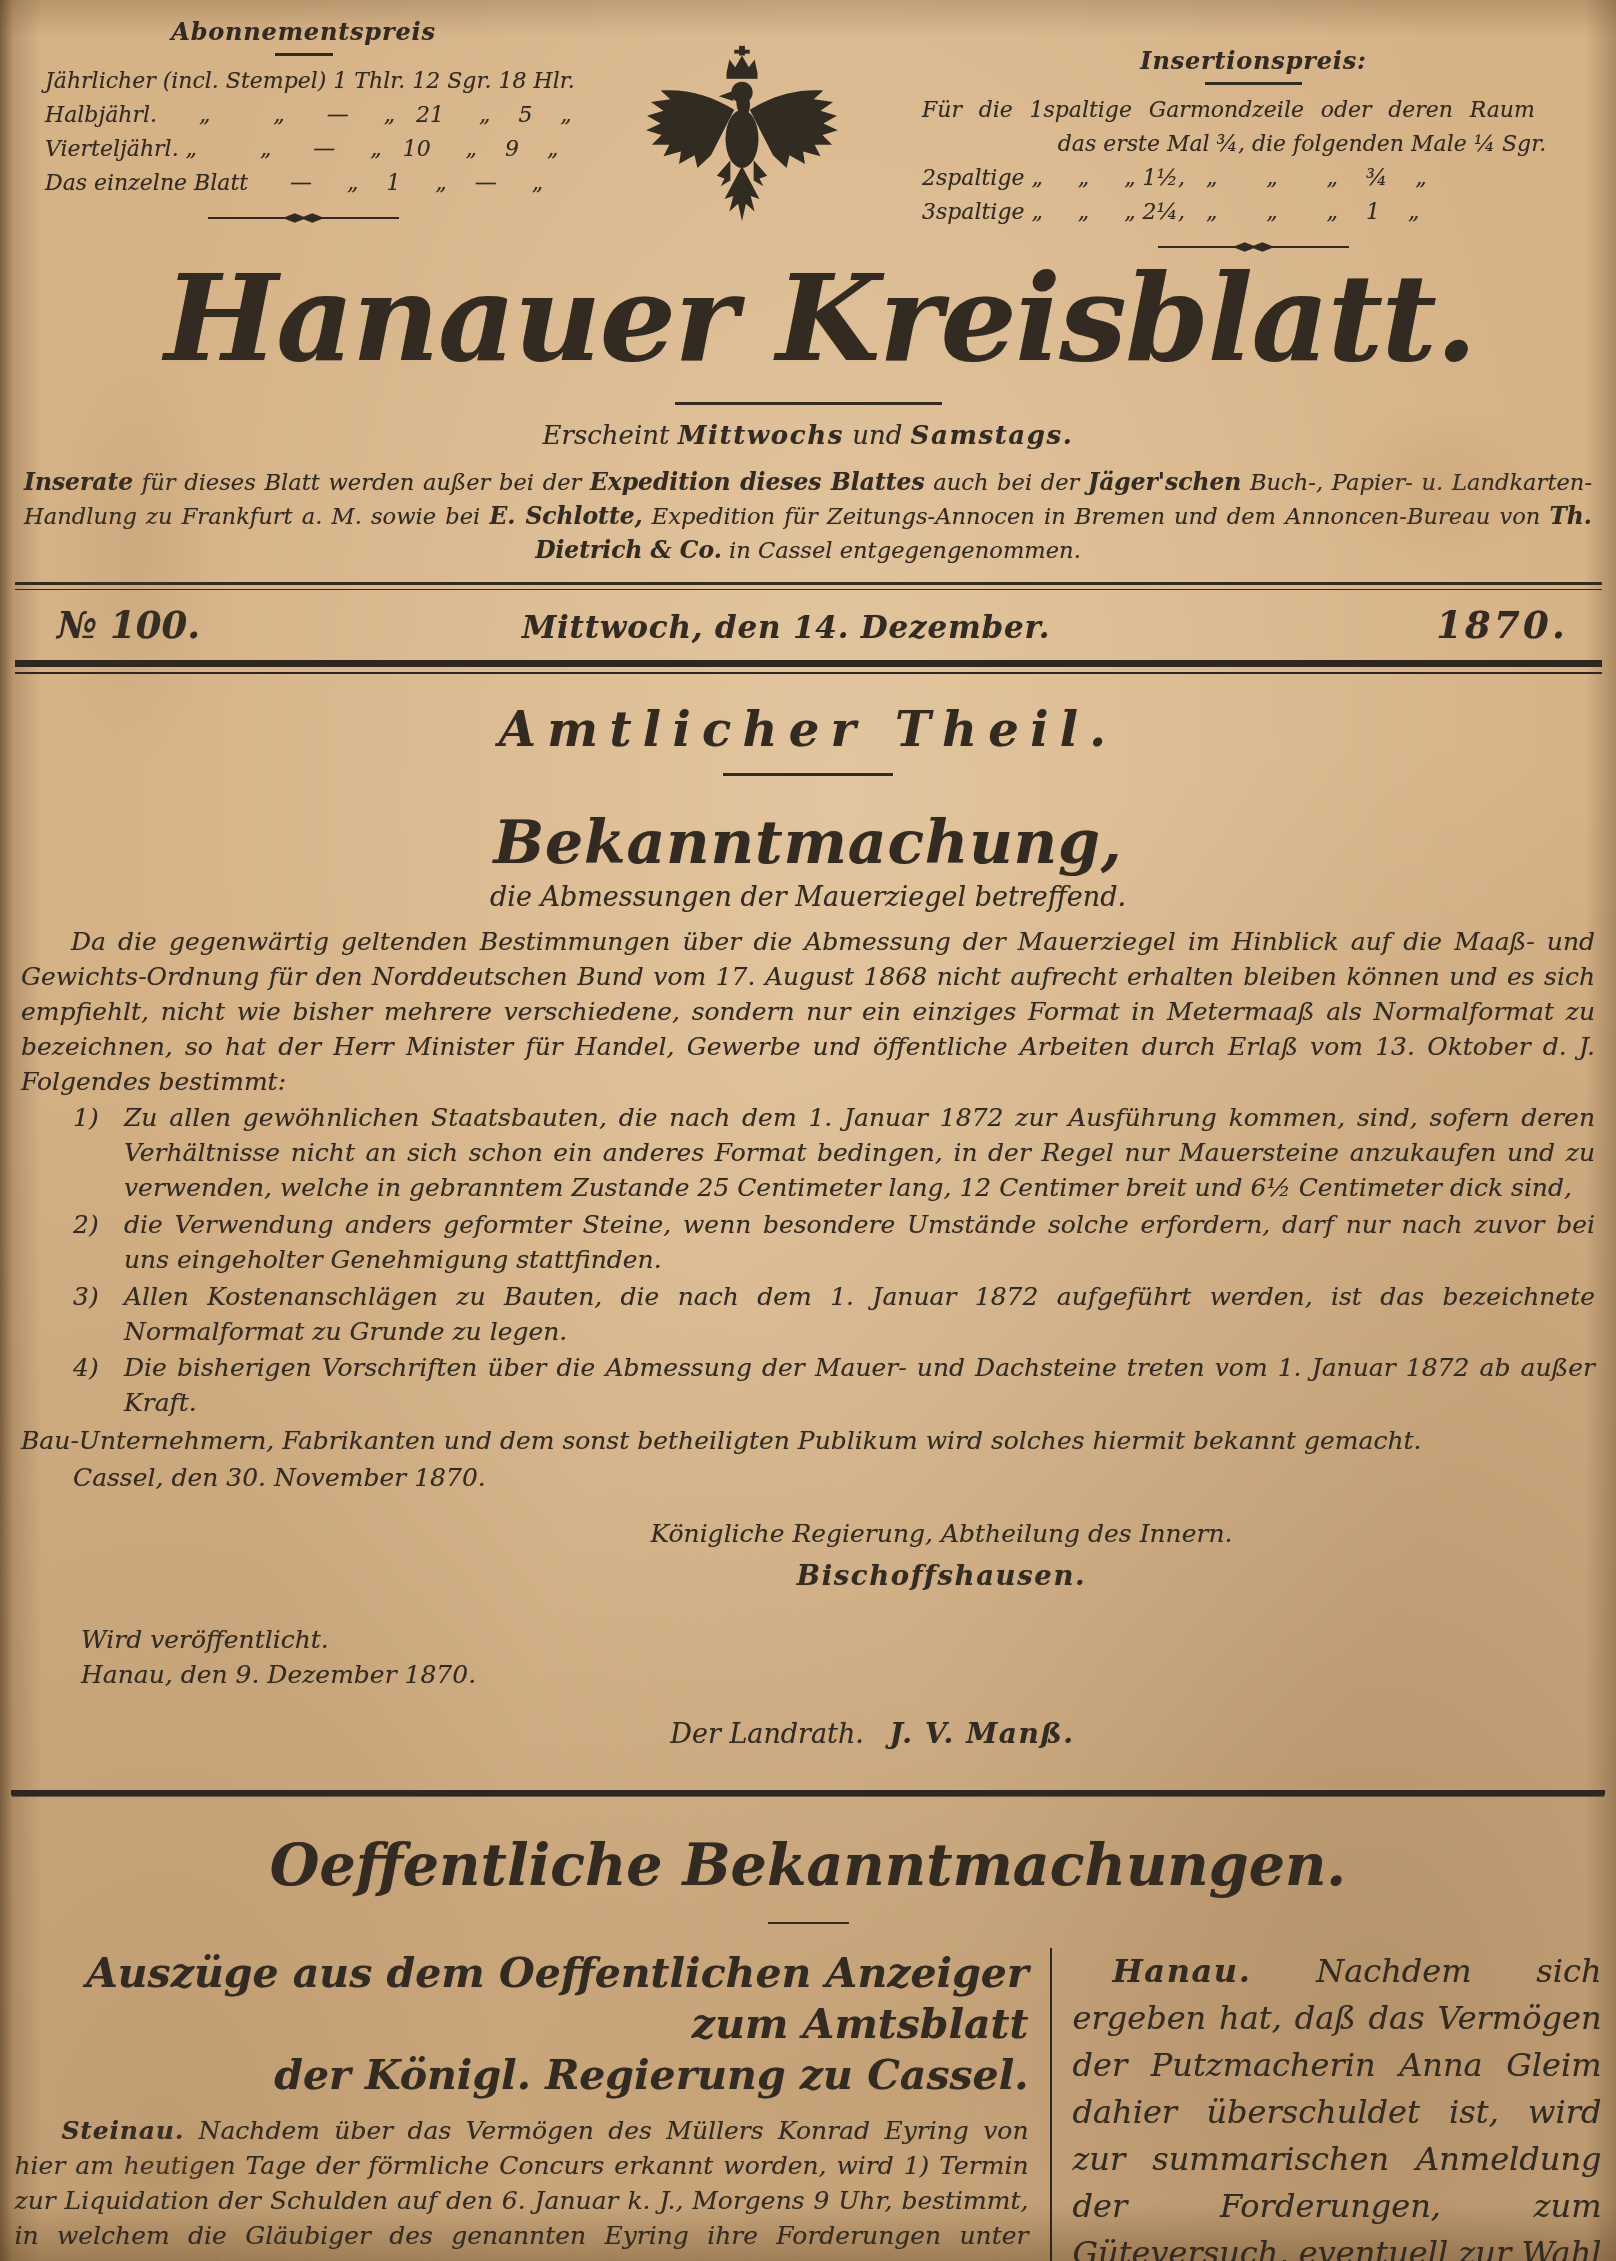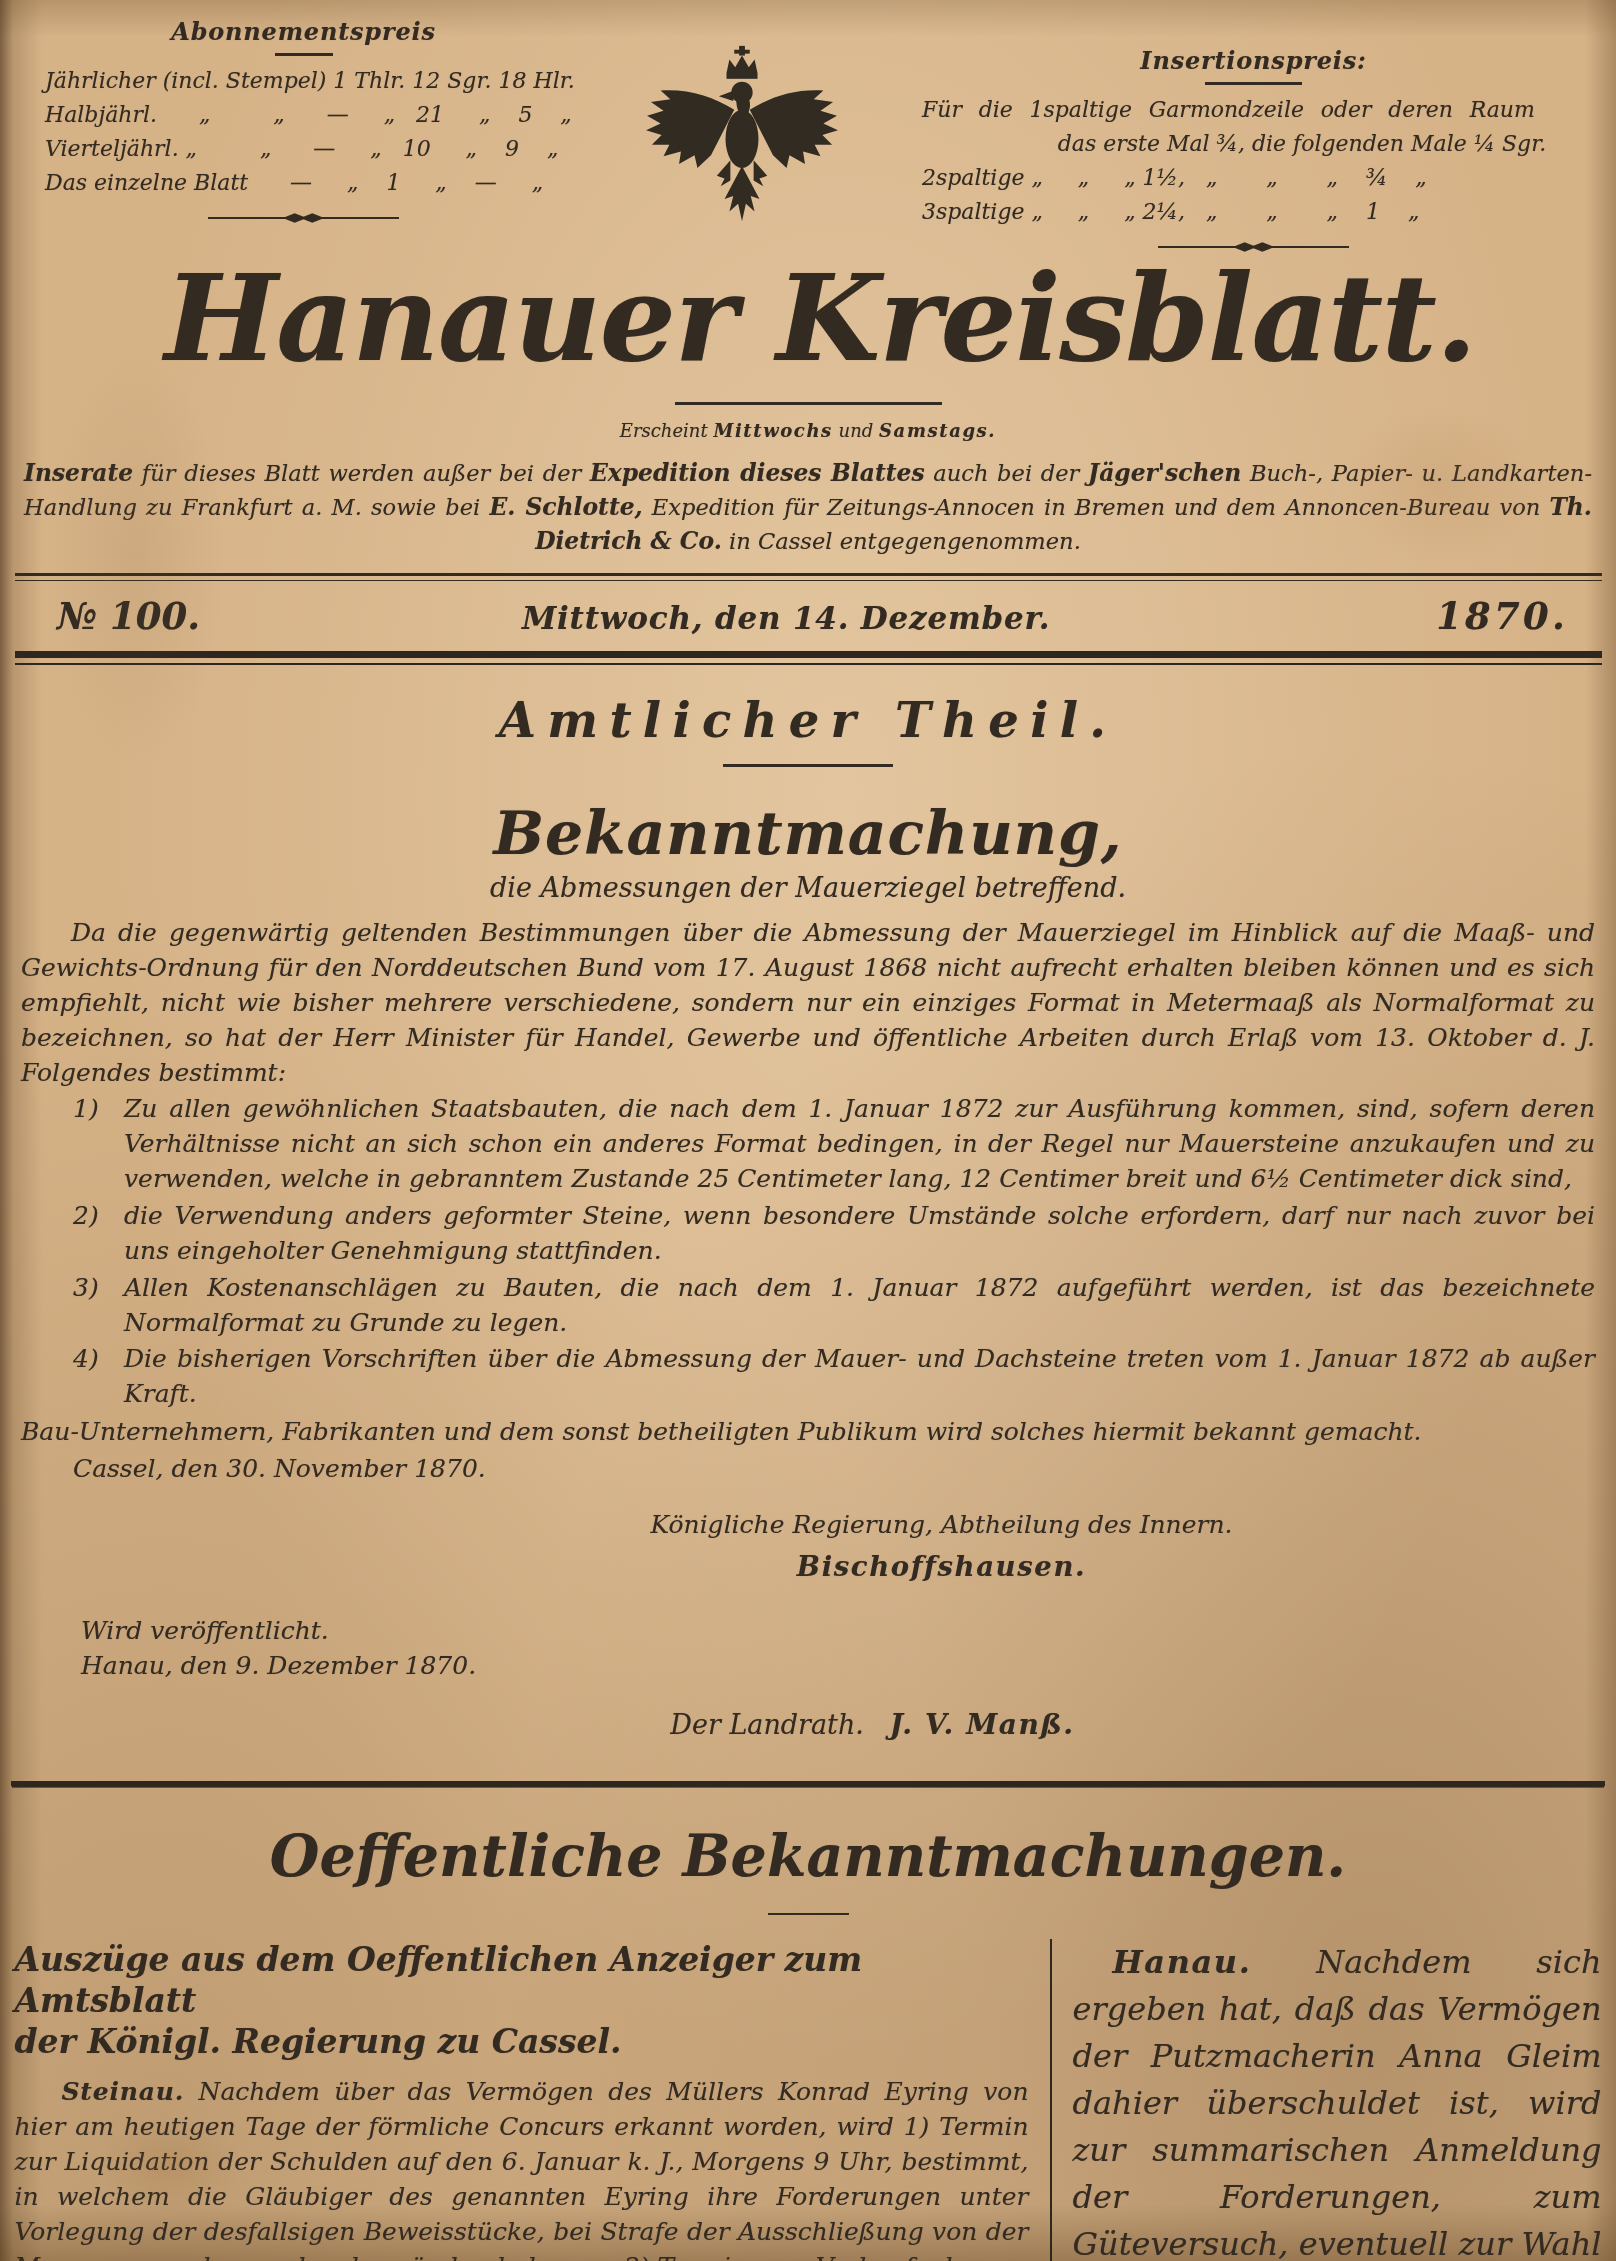--- a/index.html
+++ b/index.html
@@ -42,21 +42,21 @@
   .ornament{display:flex;align-items:center;justify-content:center;margin-top:13px;}
   .ornament .oline{height:2.4px;background:#332b22;width:78px;}
   .ornament .odia{width:24px;height:9.7px;background:#332b22;clip-path:polygon(0 50%,50% 0,100% 50%,50% 100%);margin:0 -3.2px;}
   .mh-center{width:226px;display:flex;justify-content:center;padding-top:0px;}
 
   
   .titleblock{text-align:center;margin-top:-4.8px;}
   .paper-title{font-size:120px;line-height:1.05;font-weight:bold;margin:0;letter-spacing:-1.6px;
     font-family:"DejaVu Serif","Liberation Serif",serif;padding-left:24px;}
   .title-rule{width:267px;height:3.2px;background:#332b22;margin:21px auto 14.5px auto;}
-  .erscheint{font-size:18px;}
+  .erscheint{font-size:26px;}
   .erscheint b{letter-spacing:1.6px;}
 
   
   .inserate{font-size:22.6px;line-height:1.45;padding:16px 24px 6.5px 24px;text-align:justify;text-align-last:center;}
   .inserate b{font-size:23.4px;}
 
   .rule-double{border-top:3.2px solid #332b22;border-bottom:1.6px solid #332b22;height:4px;margin:8px 14.5px 0 14.5px;}
   .issue-line{display:flex;justify-content:space-between;align-items:baseline;padding:13px 48px 8px 57px;}
   .issue-no{font-size:37px;font-weight:bold;}
   .issue-date{font-size:31px;font-weight:bold;letter-spacing:0.8px;transform:translateX(-32px);}
@@ -90,21 +90,21 @@
   
   .oeff{text-align:center;margin-top:36px;}
   .oeff h2{font-size:57px;margin:0;font-weight:bold;}
   .oeff-rule{width:81px;height:2.4px;background:#332b22;margin:24px auto 0 auto;}
 
   
   .columns{display:flex;align-items:stretch;padding:24px 14.5px 0 14.5px;}
   .col-left{width:1014px;}
   .col-right{flex:1;border-left:2.4px solid #2e2720;padding-left:21px;margin-left:21px;}
 
-  .aus-head{font-weight:bold;font-size:33px;text-align:left;line-height:1.25;}
+  .aus-head{font-weight:bold;font-size:41px;text-align:right;line-height:1.25;}
   .col-text{font-size:25px;line-height:1.40;text-align:justify;margin-top:8px;}
   .col-text .lbl{font-weight:bold;letter-spacing:0.8px;}
   .col-text.first{text-indent:47px;}
   .bigtext{font-size:31.5px;line-height:1.42;text-align:justify;}
 
   .col-right .bigtext{font-size:32px;line-height:1.47;}
 
   .eagle{opacity:.92;}
 </style>
 </head>

